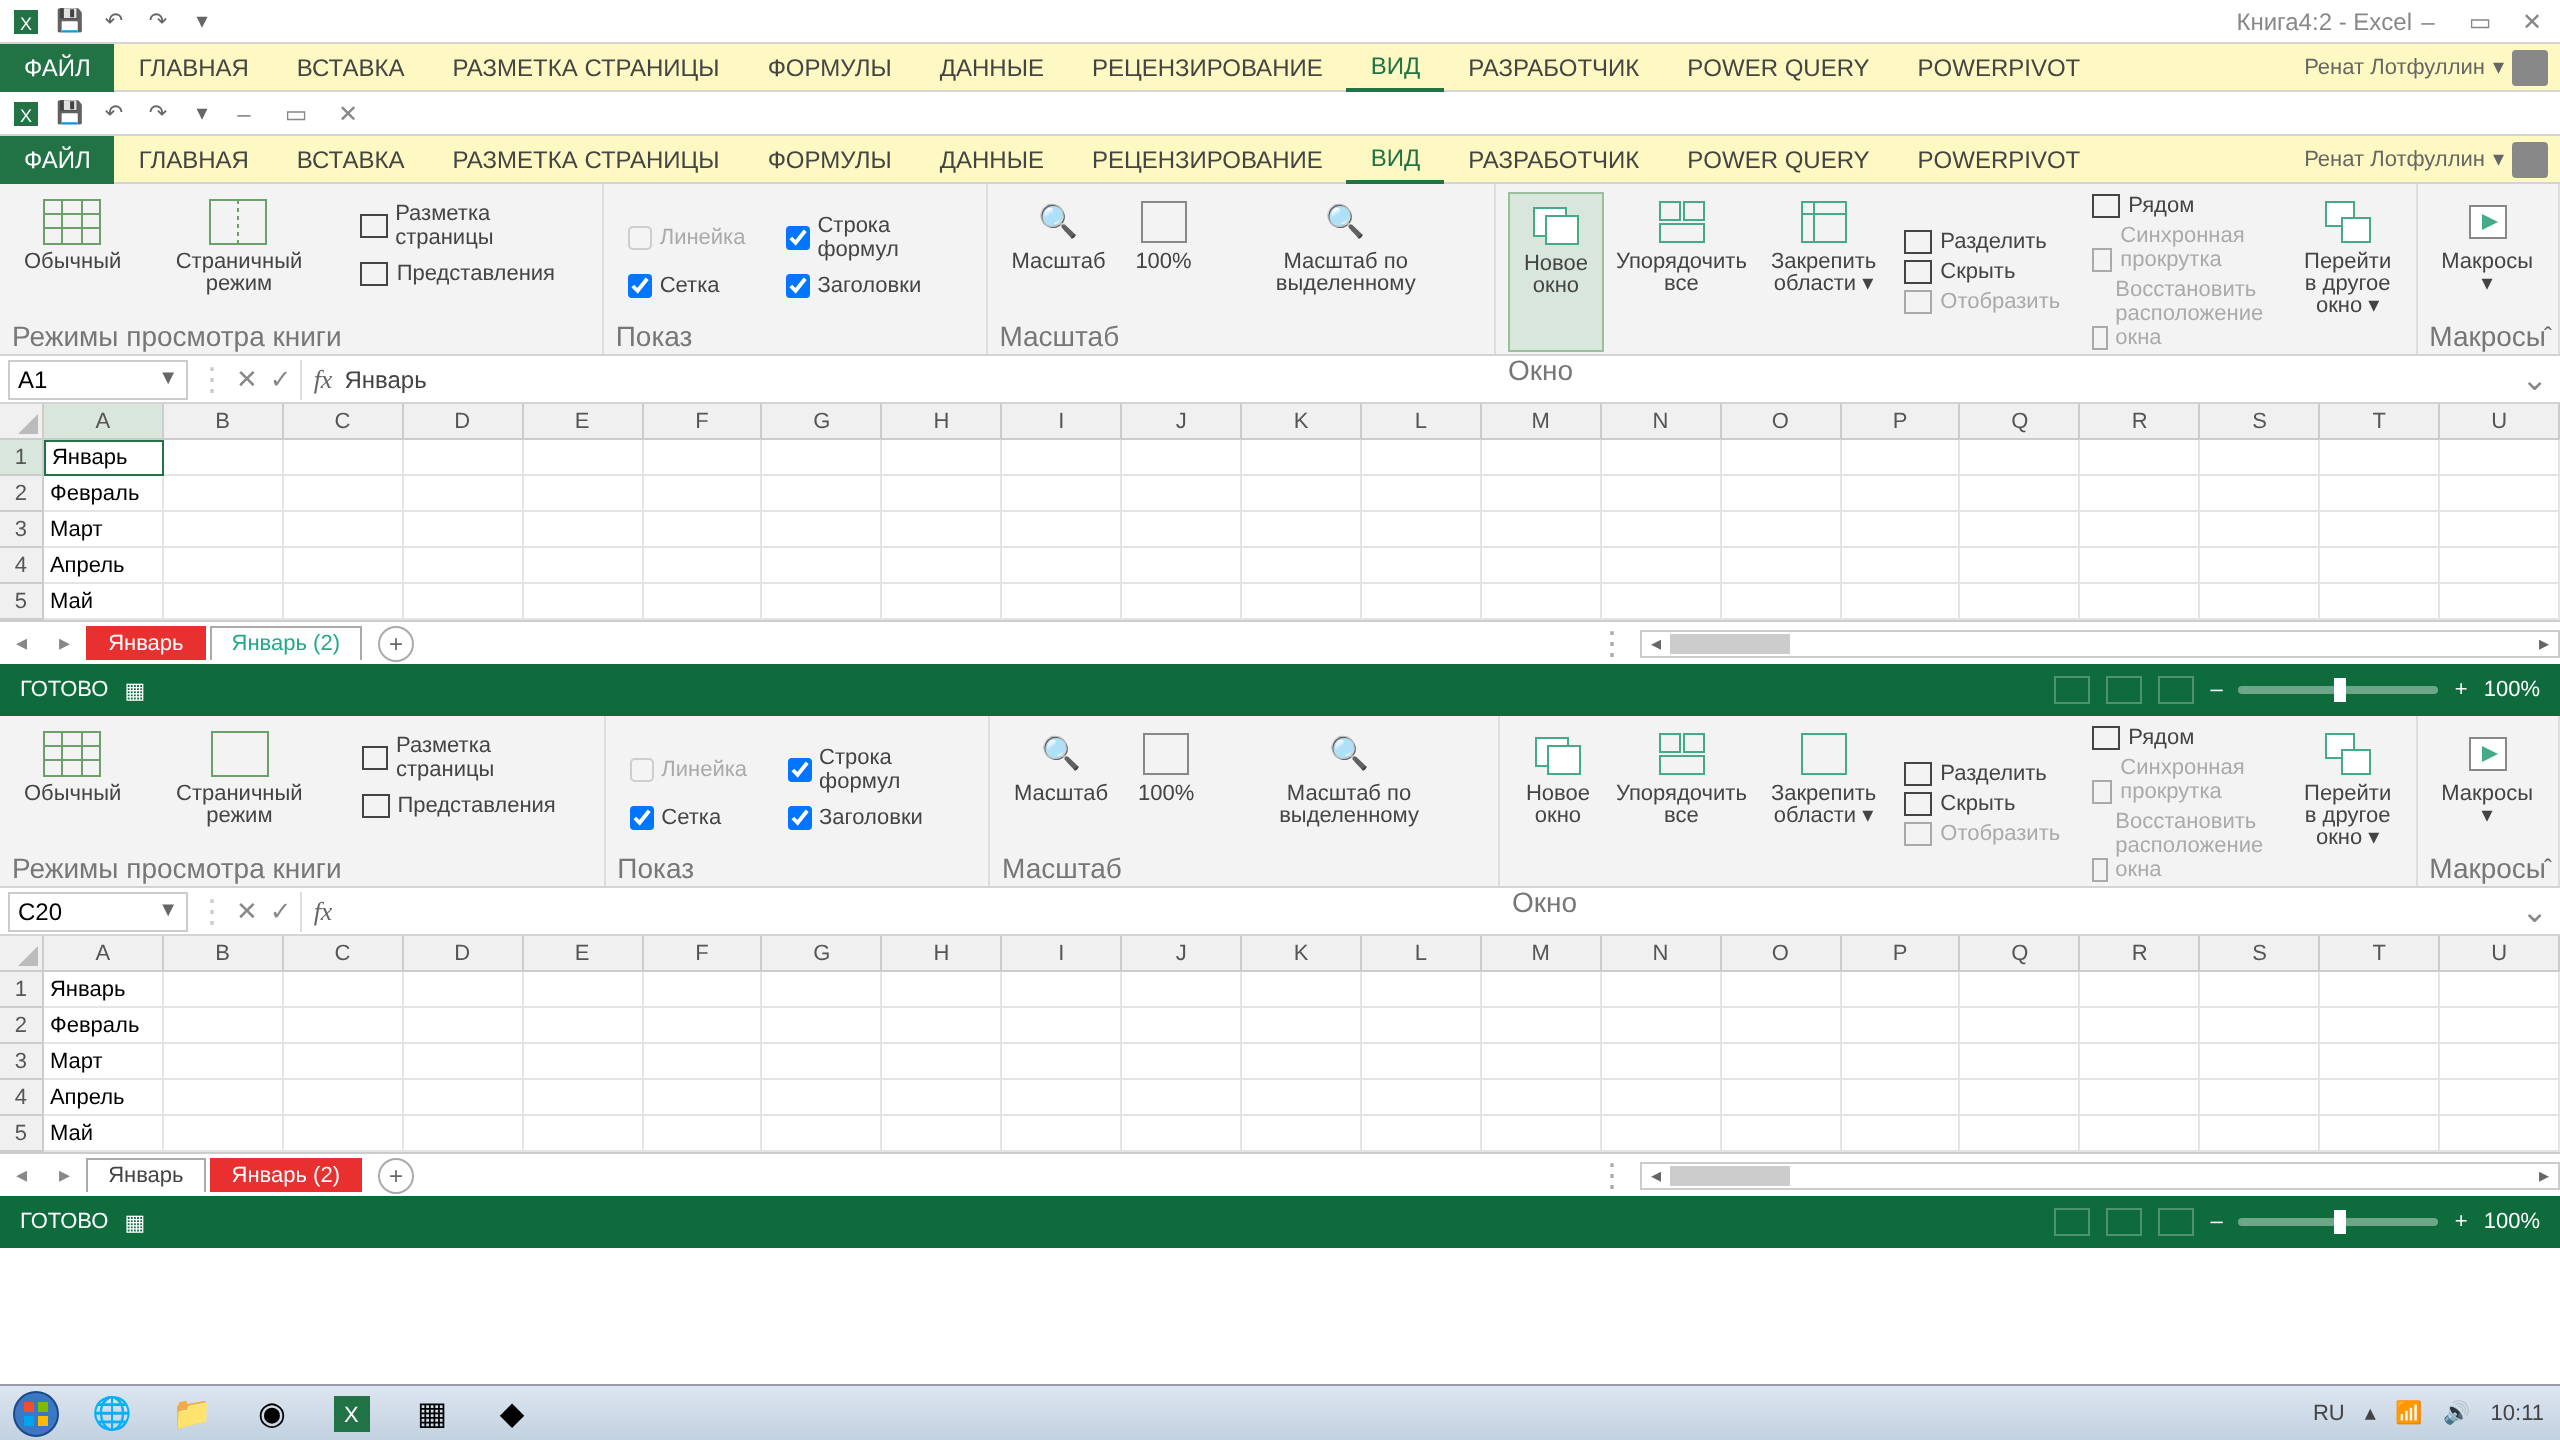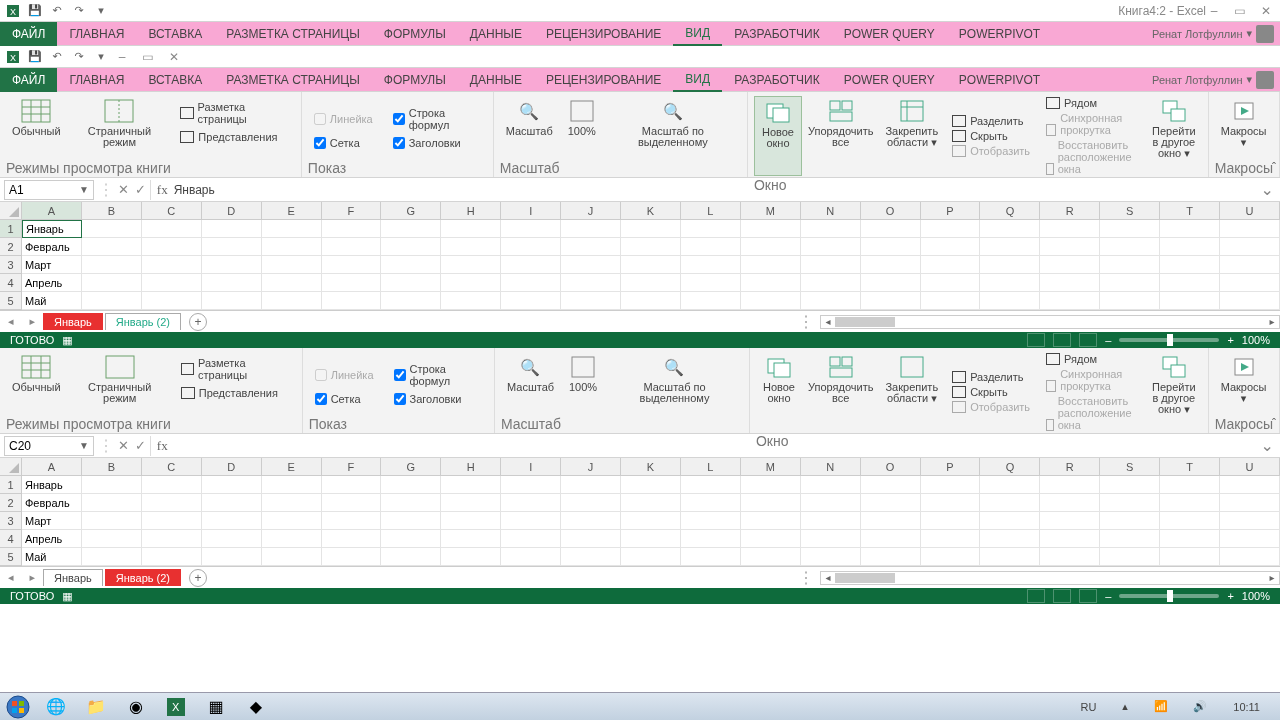--- a/index.html
+++ b/index.html
@@ -7,21 +7,21 @@
 
 
 .titlebar { height: 22px; background: #fff; display: flex; align-items: center; border-bottom: 1px solid #d4d4d4; }
 .titlebar .qa { display: flex; gap: 4px; padding: 0 4px; }
 .titlebar .qa .ico { width: 18px; height: 18px; display: inline-flex; align-items: center; justify-content: center; color: #666; font-size: 11px; }
 .titlebar .title { flex: 1; text-align: right; color: #888; font-size: 12px; }
 .titlebar .wctl { display: flex; gap: 10px; padding-right: 6px; }
 .titlebar .wctl span { width: 16px; height: 16px; color: #888; font-size: 12px; display: inline-flex; align-items: center; justify-content: center; }
 
 
-.tabsbar { height: 24px; background: #f9a8d4; display: flex; align-items: center; border-bottom: 1px solid #d4d4d4; }
+.tabsbar { height: 24px; background: #fef9c3; display: flex; align-items: center; border-bottom: 1px solid #d4d4d4; }
 .tab-file { background: #217346; color: #fff; padding: 4px 12px; font-size: 12px; height: 24px; display: inline-flex; align-items: center; }
 .tab { color: #444; padding: 4px 12px; font-size: 12px; height: 24px; display: inline-flex; align-items: center; cursor: pointer; }
 .tab.active { color: #217346; border-bottom: 2px solid #217346; }
 .user { margin-left: auto; color: #666; font-size: 11px; padding-right: 6px; display: flex; align-items: center; gap: 4px; }
 .user .av { width: 18px; height: 18px; background: #888; border-radius: 2px; }
 
 
 .ribbon { height: 86px; background: #f3f3f3; border-bottom: 1px solid #d4d4d4; display: flex; position: relative; }
 .rgroup { border-right: 1px solid #ddd; display: flex; flex-direction: column; justify-content: space-between; padding: 4px 6px 1px; }
 .rgroup .lbl { text-align: left; color: #777; font-size: 14px; padding-top: 1px; }
@@ -35,21 +35,21 @@
 .winline { display: flex; align-items: center; gap: 4px; font-size: 11px; color: #444; padding: 1px 4px; }
 .winline.dis { color: #aaa; align-items: flex-end; }
 .winline .wico { width: 14px; height: 12px; border: 1px solid currentColor; display: inline-block; }
 .ribbon .collapse { position: absolute; right: 4px; bottom: 2px; color: #666; font-size: 12px; cursor: pointer; }
 
 
 .fbar { height: 24px; border-bottom: 1px solid #d4d4d4; display: flex; align-items: center; }
 .namebox { width: 90px; height: 20px; border: 1px solid #ccc; margin: 0 4px; font-size: 12px; padding: 0 4px; display:flex; align-items:center; justify-content: space-between; }
 .namebox .dd { color:#666; font-size:10px }
 .fbar .btns { display: flex; padding: 0 4px; gap: 6px; color: #888; font-size: 13px; border-right: 1px solid #ddd; height:20px; align-items:center; }
-.fbar .fx { font-family: serif; color: #666; padding: 0 6px; font-size: 13px; }
+.fbar .fx { font-style: italic; font-family: serif; color: #666; padding: 0 6px; font-size: 13px; }
 .fbar .input { flex: 1; font-size: 12px; color: #444; }
 .fbar .exp { padding: 0 6px; color: #888; }
 
 
 .grid { display: flex; flex-direction: column; }
 .colheads { display: flex; height: 18px; background: #f0f0f0; border-bottom: 1px solid #ccc; }
 .rowh { width: 22px; background: #f0f0f0; border-right: 1px solid #ccc; border-bottom: 1px solid #ccc; font-size: 11px; color: #555; display: flex; align-items: center; justify-content: center; }
 .colh { width: 60px; border-right: 1px solid #ccc; font-size: 11px; color: #555; display: flex; align-items: center; justify-content: center; }
 .colh.sel, .rowh.sel { background: #d8e6dc; }
 .corner { width: 22px; height: 18px; background: #f0f0f0; border-right: 1px solid #ccc; border-bottom: 1px solid #ccc; position:relative; }
@@ -66,32 +66,32 @@
 .sheet-tab.red { background: #e83030; color: #fff; border-color: #e83030; }
 .sheet-tab.greenfont { color: #2a8; }
 .add-sheet { width: 18px; height: 18px; border: 1px solid #aaa; border-radius: 50%; display: flex; align-items: center; justify-content: center; font-size: 12px; color: #666; margin-left: 6px; }
 .hscroll { flex: 1; display:flex; align-items:center; justify-content:flex-end; }
 .hbar { width: 460px; height: 14px; border:1px solid #ccc; display:flex; align-items:center; }
 .hbar .arrow { width: 14px; text-align:center; color:#666; font-size:10px; }
 .hbar .thumb { width: 60px; height:10px; background:#ccc; }
 .hbar .track { flex:1; }
 
 
-.status { height: 16px; background: #0e6b3c; color: #fff; display: flex; align-items: center; font-size: 11px; }
+.status { height: 26px; background: #0e6b3c; color: #fff; display: flex; align-items: center; font-size: 11px; }
 .status .left { padding: 0 10px; display:flex; gap:8px; align-items:center; }
 .status .right { margin-left: auto; display: flex; align-items: center; gap: 8px; padding: 0 10px; }
 .status .viewbtn { width: 18px; height: 14px; border: 1px solid #fff4; display:inline-block; }
 .zoom-slider { width: 100px; height: 4px; background: #fff6; position: relative; border-radius:2px; }
 .zoom-slider .k { width: 6px; height: 12px; background: #fff; position: absolute; top: -4px; left: 48%; }
 
 
 .taskbar { position: absolute; bottom: 0; left: 0; right: 0; height: 28px; background: linear-gradient(#dde6f0, #c2d1e0); display: flex; align-items: center; border-top:1px solid #99a; }
 .taskbar .start { width: 36px; height: 28px; display:flex; align-items:center; justify-content:center; }
 .taskbar .ti { width: 40px; height: 24px; display: flex; align-items: center; justify-content: center; }
-.taskbar .tray { margin-left: auto; display: flex; align-items: center; gap: 26px; padding-right: 20px; font-size: 11px; color: #444; }
+.taskbar .tray { margin-left: auto; display: flex; align-items: center; gap: 10px; padding-right: 8px; font-size: 11px; color: #444; }
 
 svg { display:block; }
 .icogrid{stroke:#6ba06b;fill:none;stroke-width:1}
 </style>
 </head>
 <body>
 
 <div class="titlebar">
   <div class="qa">
     <span class="ico">

